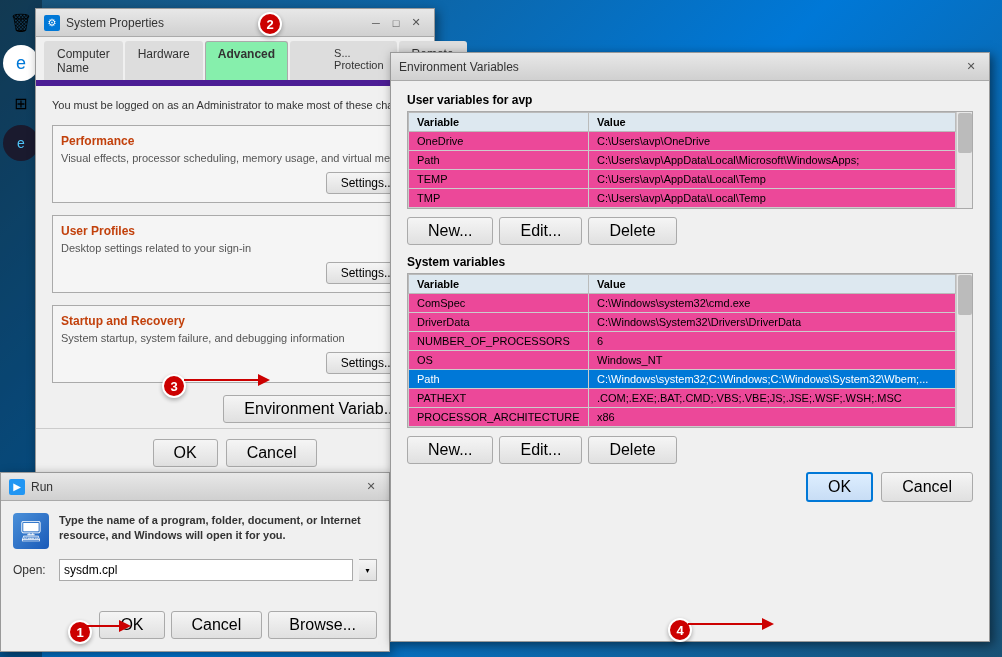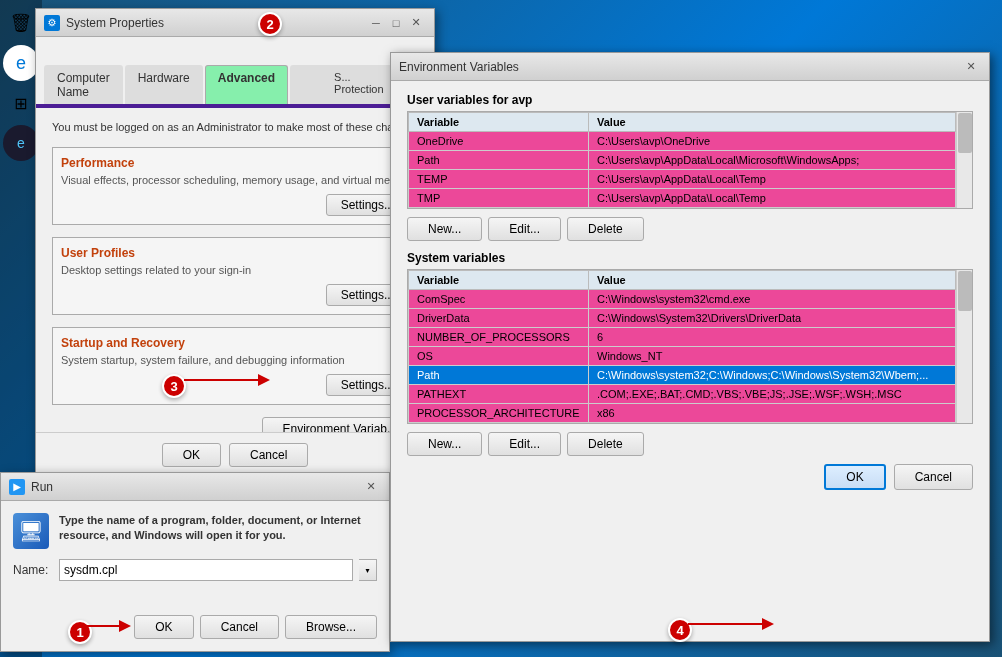--- a/index.html
+++ b/index.html
@@ -98,23 +98,22 @@
       cursor: pointer;
       font-size: 11px;
       border-radius: 2px;
       color: #555;
     }
 
     
     .tab-bar {
       display: flex;
       background: #f0f0f0;
-      border-bottom: 4px solid #4c1d95;
+      border-bottom: 6px solid #4c1d95;
       padding: 4px 8px 0;
-      margin-top: 24px;
     }
 
     .tab {
       padding: 5px 12px;
       font-size: 12px;
       cursor: pointer;
       border: 1px solid transparent;
       border-bottom: none;
       border-radius: 3px 3px 0 0;
       background: #ddd;
@@ -185,21 +184,21 @@
       position: absolute;
       bottom: 0;
       left: 0;
       right: 0;
       background: #f0f0f0;
       border-top: 1px solid #ccc;
     }
 
     .btn {
       padding: 4px 20px;
-      font-size: 12px;
+      font-size: 16px;
       background: linear-gradient(to bottom, #f5f5f5, #e0e0e0);
       border: 1px solid #aaa;
       border-radius: 3px;
       cursor: pointer;
     }
 
     
     .annotation-circle {
       width: 28px;
       height: 28px;
@@ -572,21 +571,21 @@
       <div class="titlebar-btn close">✕</div>
     </div>
     <div class="run-content">
       <div class="run-top">
         <div class="run-icon">
           <span style="color:white; font-size:20px;">🖥</span>
         </div>
         <div class="run-desc">Type the name of a program, folder, document, or Internet resource, and Windows will open it for you.</div>
       </div>
       <div class="run-input-row">
-        <label class="run-input-label">Name:</label>
+        <label class="run-input-label">Open:</label>
         <input class="run-input" type="text" value="sysdm.cpl" style="">
         <div class="run-dropdown-btn">▾</div>
       </div>
       <div class="run-buttons">
         <button class="btn">OK</button>
         <button class="btn">Cancel</button>
         <button class="btn">Browse...</button>
       </div>
     </div>
   </div>

